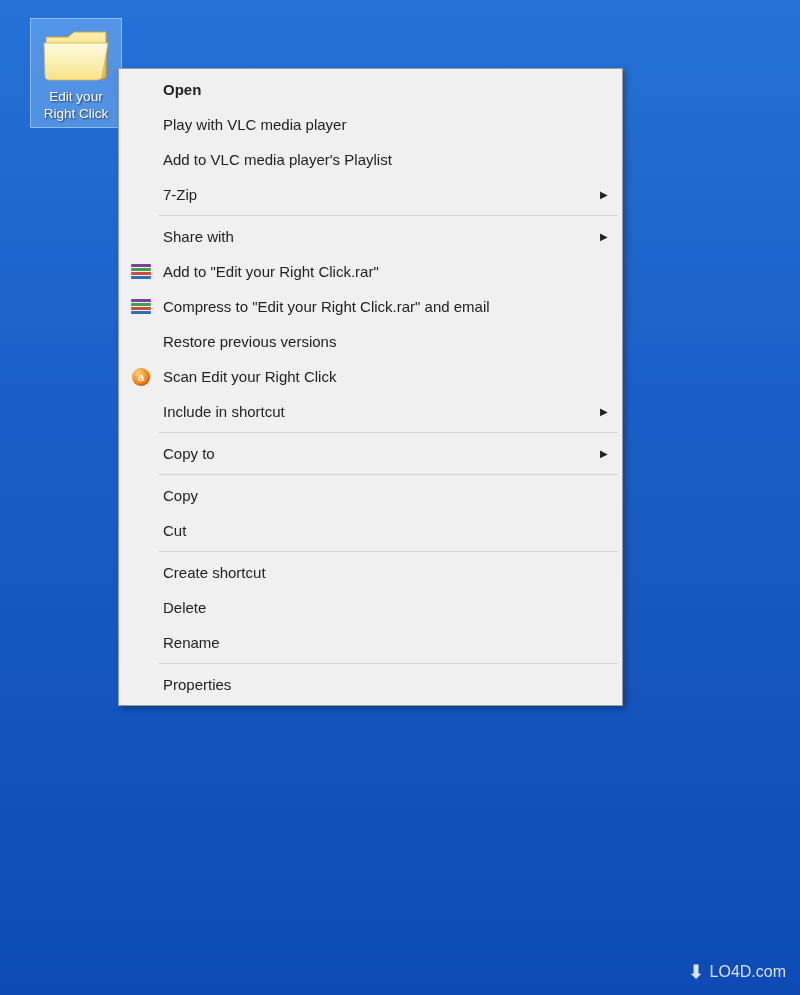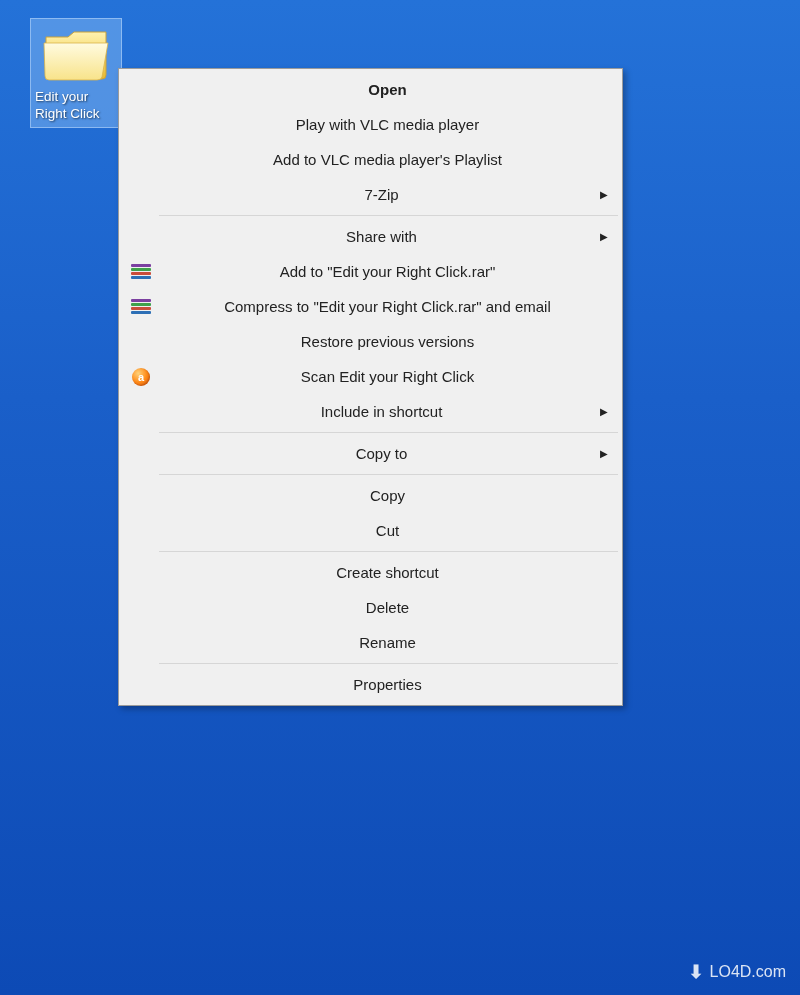--- a/index.html
+++ b/index.html
@@ -10,21 +10,21 @@
       font-family: 'Segoe UI', Tahoma, sans-serif;
       font-size: 15px;
       position: relative;
       overflow: hidden;
     }
     .desktop-icon {
       position: absolute;
       top: 18px;
       left: 30px;
       width: 92px;
-      text-align: left;
+      text-align: center;
       padding: 4px;
       background: rgba(173, 216, 255, 0.35);
       border: 1px solid rgba(200, 225, 255, 0.5);
     }
     .folder-svg {
       width: 72px;
       height: 60px;
       margin: 2px auto 4px;
       display: block;
     }
@@ -58,21 +58,21 @@
       height: 24px;
       display: flex;
       align-items: center;
       justify-content: center;
       flex-shrink: 0;
     }
     .menu-label {
       flex: 1;
       padding-left: 6px;
       white-space: nowrap;
-      text-align: center;
+      text-align: left;
     }
     .menu-label.bold { font-weight: bold; }
     .submenu-arrow {
       width: 12px;
       font-size: 10px;
       color: #222;
     }
     .separator {
       height: 1px;
       background: #d6d6d6;

